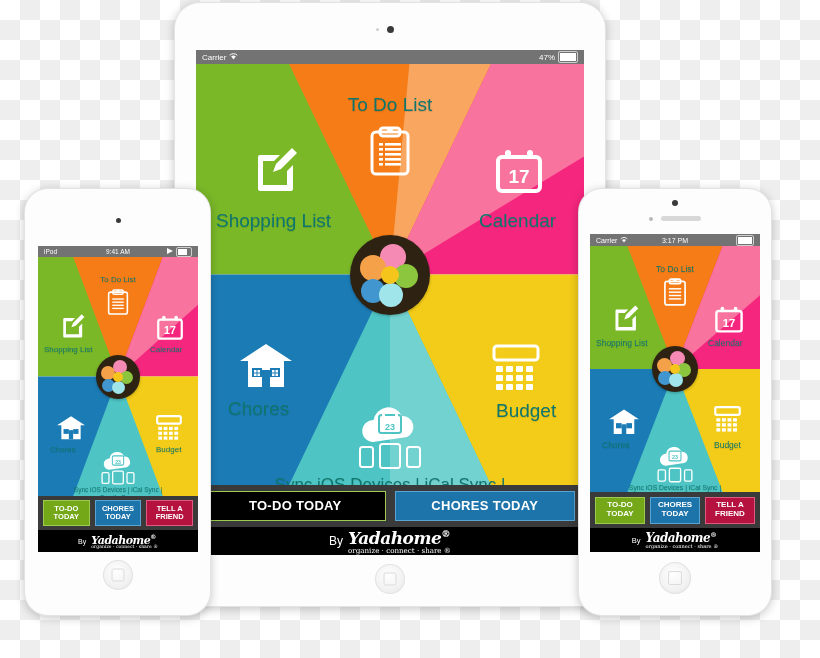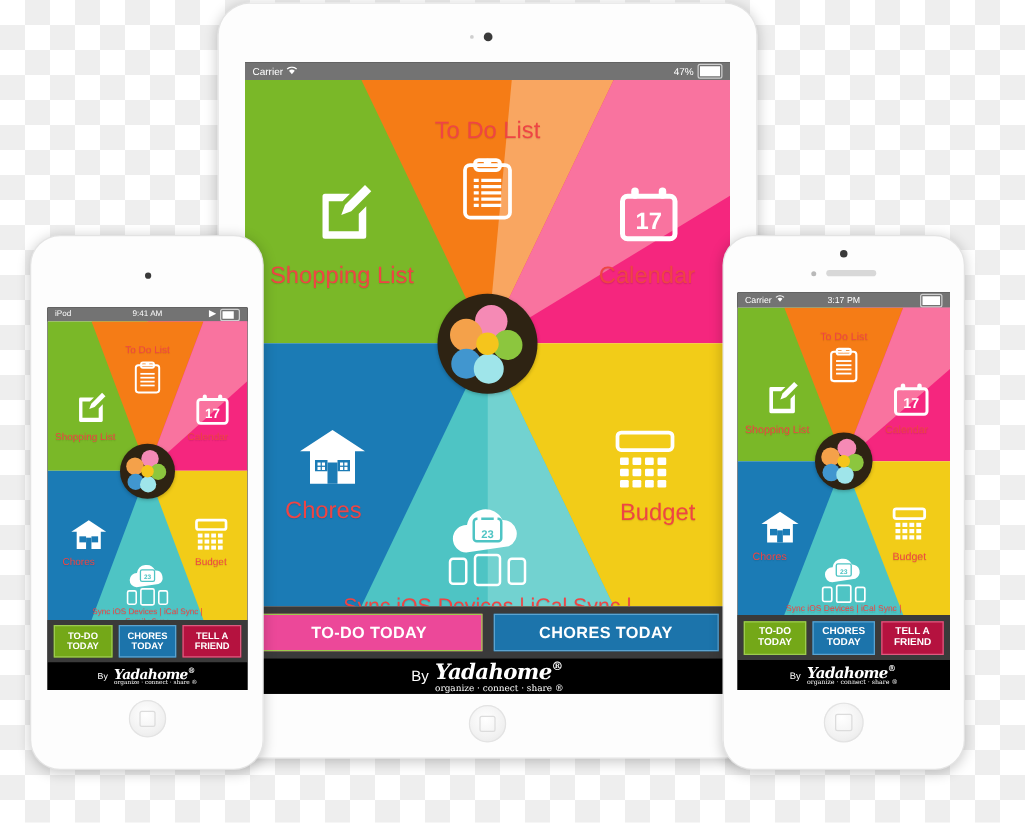--- a/index.html
+++ b/index.html
@@ -37,21 +37,21 @@
   .sb-mid{position:absolute;left:0;right:0;text-align:center;pointer-events:none;}
   .statusbar{position:relative;}
   .batt{display:inline-block;border:1px solid #cfcfcf;border-radius:2px;position:relative;}
   .batt::after{content:"";position:absolute;right:-3px;top:50%;transform:translateY(-50%);
      width:1px;background:#cfcfcf;}
   .batt i{display:block;background:#fff;height:100%;}
 
   
   .fan{position:relative;flex:1 1 auto;overflow:hidden;background:#fff;}
   .wedge{position:absolute;inset:0;}
-  .tile-label{position:absolute;color:#ef4444;white-space:nowrap;
+  .tile-label{position:absolute;color:#0f766e;white-space:nowrap;
      text-shadow:0 1px 1px rgba(0,0,0,.12);}
   .ico{position:absolute;color:#fff;}
   .ico svg{display:block;overflow:visible;}
 
   
   .logo{position:absolute;border-radius:50%;background:#2e2313;
      box-shadow:0 1px 3px rgba(0,0,0,.25);}
   .logo .petal{position:absolute;border-radius:50%;}
   .logo .core{position:absolute;border-radius:50%;background:#f5c51c;}
 
@@ -218,21 +218,21 @@
             <div class="petal" style="background:#f58ab5;left:30px;top:9px;width:26px;height:26px;"></div>
             <div class="petal" style="background:#f4a14a;left:10px;top:20px;width:26px;height:26px;"></div>
             <div class="petal" style="background:#8cc63e;left:44px;top:29px;width:24px;height:24px;"></div>
             <div class="petal" style="background:#4196cf;left:11px;top:44px;width:24px;height:24px;"></div>
             <div class="petal" style="background:#9fe5ea;left:29px;top:48px;width:24px;height:24px;"></div>
             <div class="core" style="left:31px;top:31px;width:18px;height:18px;"></div>
           </div>
         </div>
 
         <div class="btnbar" style="height:42px;padding:0 9px;gap:9px;">
-          <div class="btn" style="background:#ec4899;border-color:#9ccb4f;height:30px;font-size:13px;font-weight:bold;letter-spacing:.3px;">
+          <div class="btn" style="background:#000000;border-color:#9ccb4f;height:30px;font-size:13px;font-weight:bold;letter-spacing:.3px;">
             <span>TO-DO TODAY</span>
           </div>
           <div class="btn" style="background:#1c74ab;border-color:#5ba3d0;height:30px;font-size:13px;font-weight:bold;letter-spacing:.3px;">
             <span>CHORES TODAY</span>
           </div>
         </div>
 
         <div class="bar-footer" style="height:28px;">
           <span style="font-size:12px;">By</span>
           <span class="brand" style="font-size:17px;">

